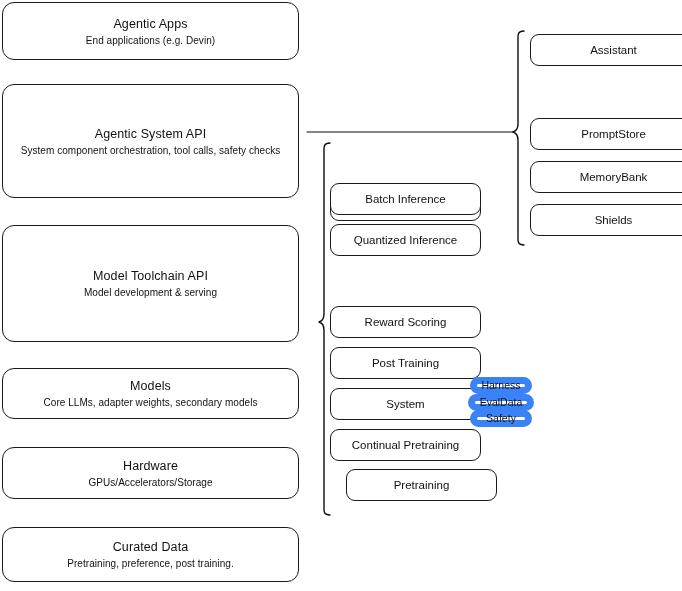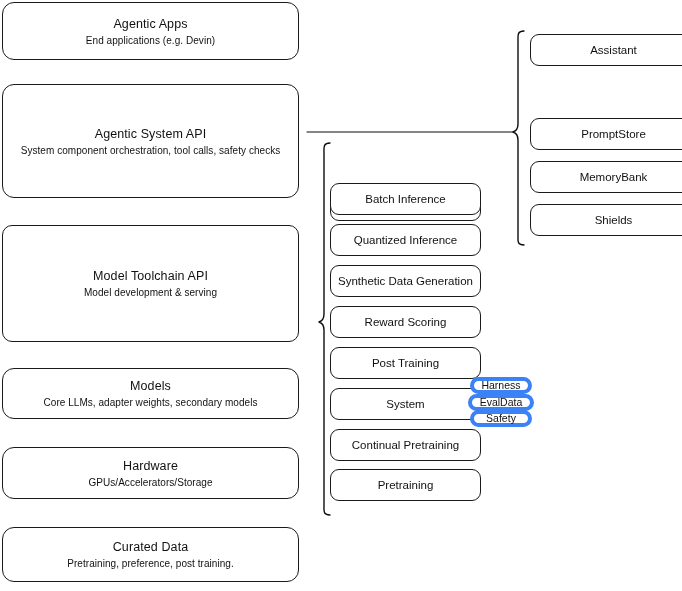--- a/index.html
+++ b/index.html
@@ -68,21 +68,21 @@
   .item.right {
     left: 530px;
     width: 167px;
   }
 
   
   .badge {
     position: absolute;
     box-sizing: border-box;
     background: #ffffff;
-    border: 4px solid #3b82f6;
+    border: 7px solid #3b82f6;
     border-radius: 999px;
     height: 17px;
     display: flex;
     align-items: center;
     justify-content: center;
     font-size: 10.5px;
     line-height: 13px;
     color: #111111;
     z-index: 6;
   }
@@ -119,21 +119,21 @@
   <div class="box layer" style="top:2px;height:58px;">
     <div class="title">Agentic Apps</div>
     <div class="subtitle">End applications (e.g. Devin)</div>
   </div>
 
   <div class="box layer" style="top:84px;height:114px;">
     <div class="title">Agentic System API</div>
     <div class="subtitle">System component orchestration, tool calls, safety checks</div>
   </div>
 
-  <div class="box layer" style="top:225px;height:117px;border-radius:10px;">
+  <div class="box layer" style="top:225px;height:117px;">
     <div class="title">Model Toolchain API</div>
     <div class="subtitle">Model development &amp; serving</div>
   </div>
 
   <div class="box layer" style="top:368px;height:51px;">
     <div class="title">Models</div>
     <div class="subtitle">Core LLMs, adapter weights, secondary models</div>
   </div>
 
   <div class="box layer" style="top:447px;height:52px;">
@@ -169,36 +169,33 @@
 
   <div class="box item mid" style="top:141px;margin-top:48px;">
     <span>Realtime Inference</span>
   </div>
   <div class="box item mid" style="top:183px;">
     <span>Batch Inference</span>
   </div>
   <div class="box item mid" style="top:224px;">
     <span>Quantized Inference</span>
   </div>
-  <div class="box item mid" style="top:265px;">
-    <span>Synthetic Data Generation</span>
-  </div>
   <div class="box item mid" style="top:306px;">
     <span>Reward Scoring</span>
   </div>
   <div class="box item mid" style="top:347px;">
     <span>Post Training</span>
   </div>
   <div class="box item mid" style="top:388px;">
     <span>System</span>
   </div>
   <div class="box item mid" style="top:429px;">
     <span>Continual Pretraining</span>
   </div>
-  <div class="box item mid" style="top:469px;">
+  <div class="box item mid" style="top:469px;margin-left:16px;">
     <span>Pretraining</span>
   </div>
 
   <div class="badge" style="left:470px;top:377px;width:62px;">
     <span>Harness</span>
   </div>
   <div class="badge" style="left:468px;top:394px;width:66px;">
     <span>EvalData</span>
   </div>
   <div class="badge" style="left:470px;top:410px;width:62px;">

